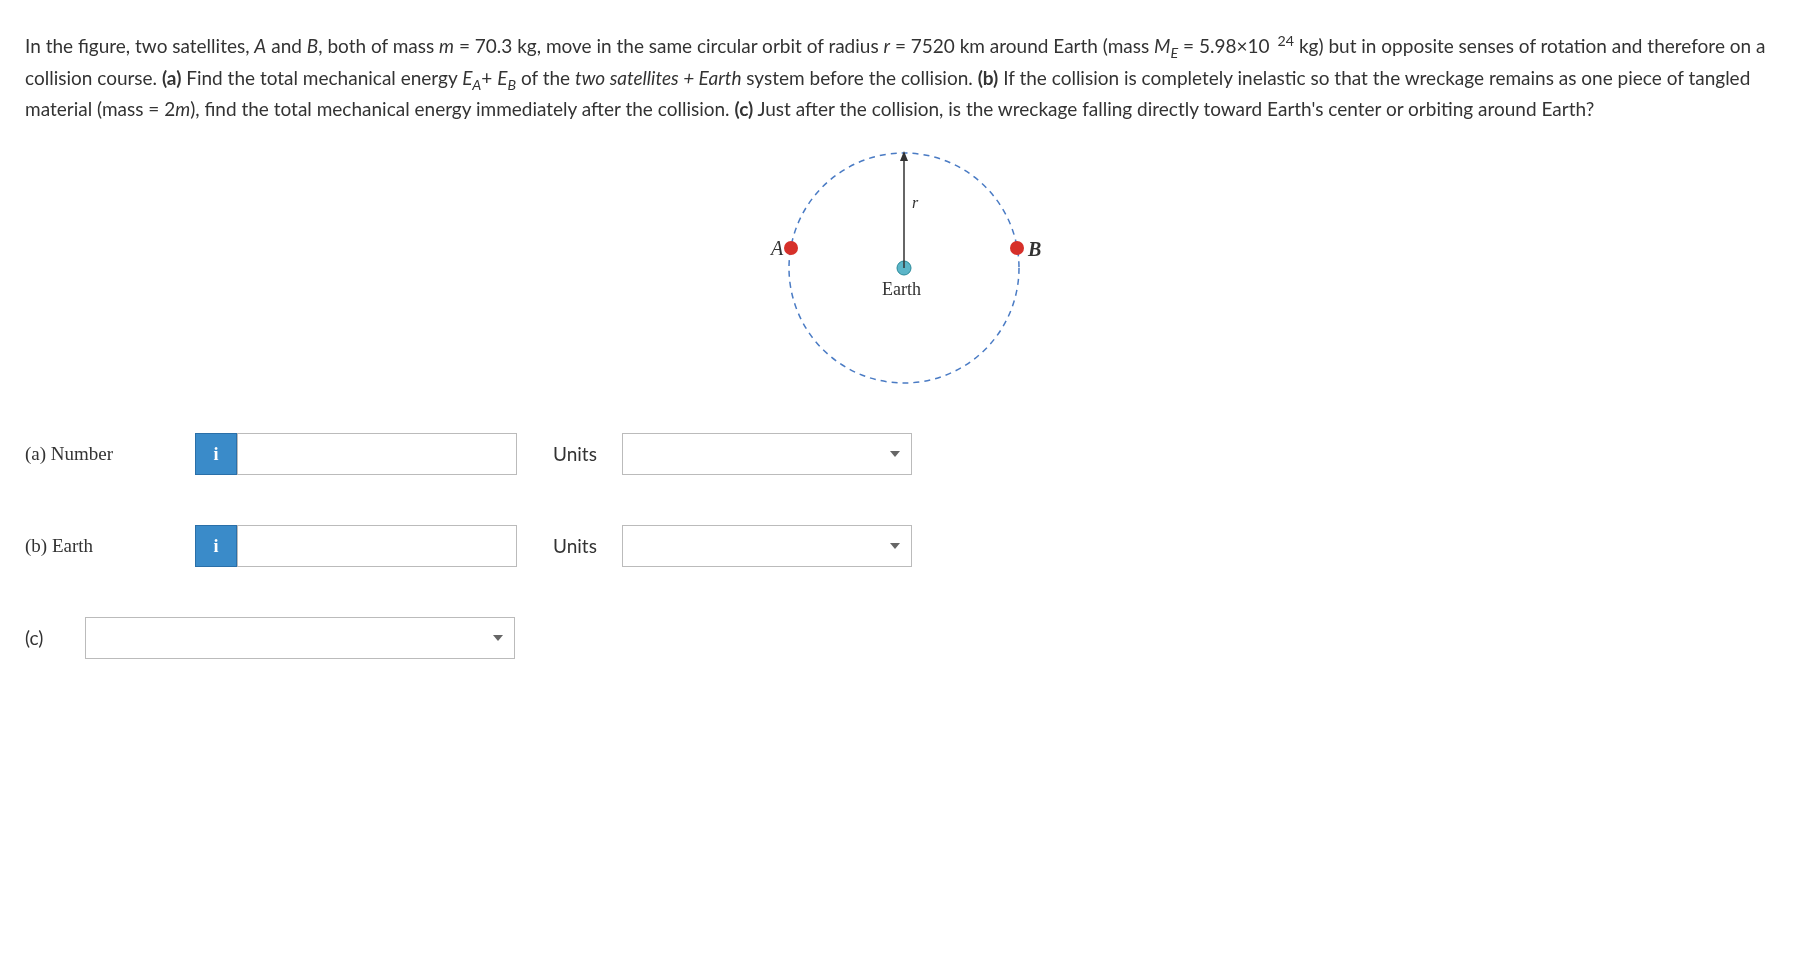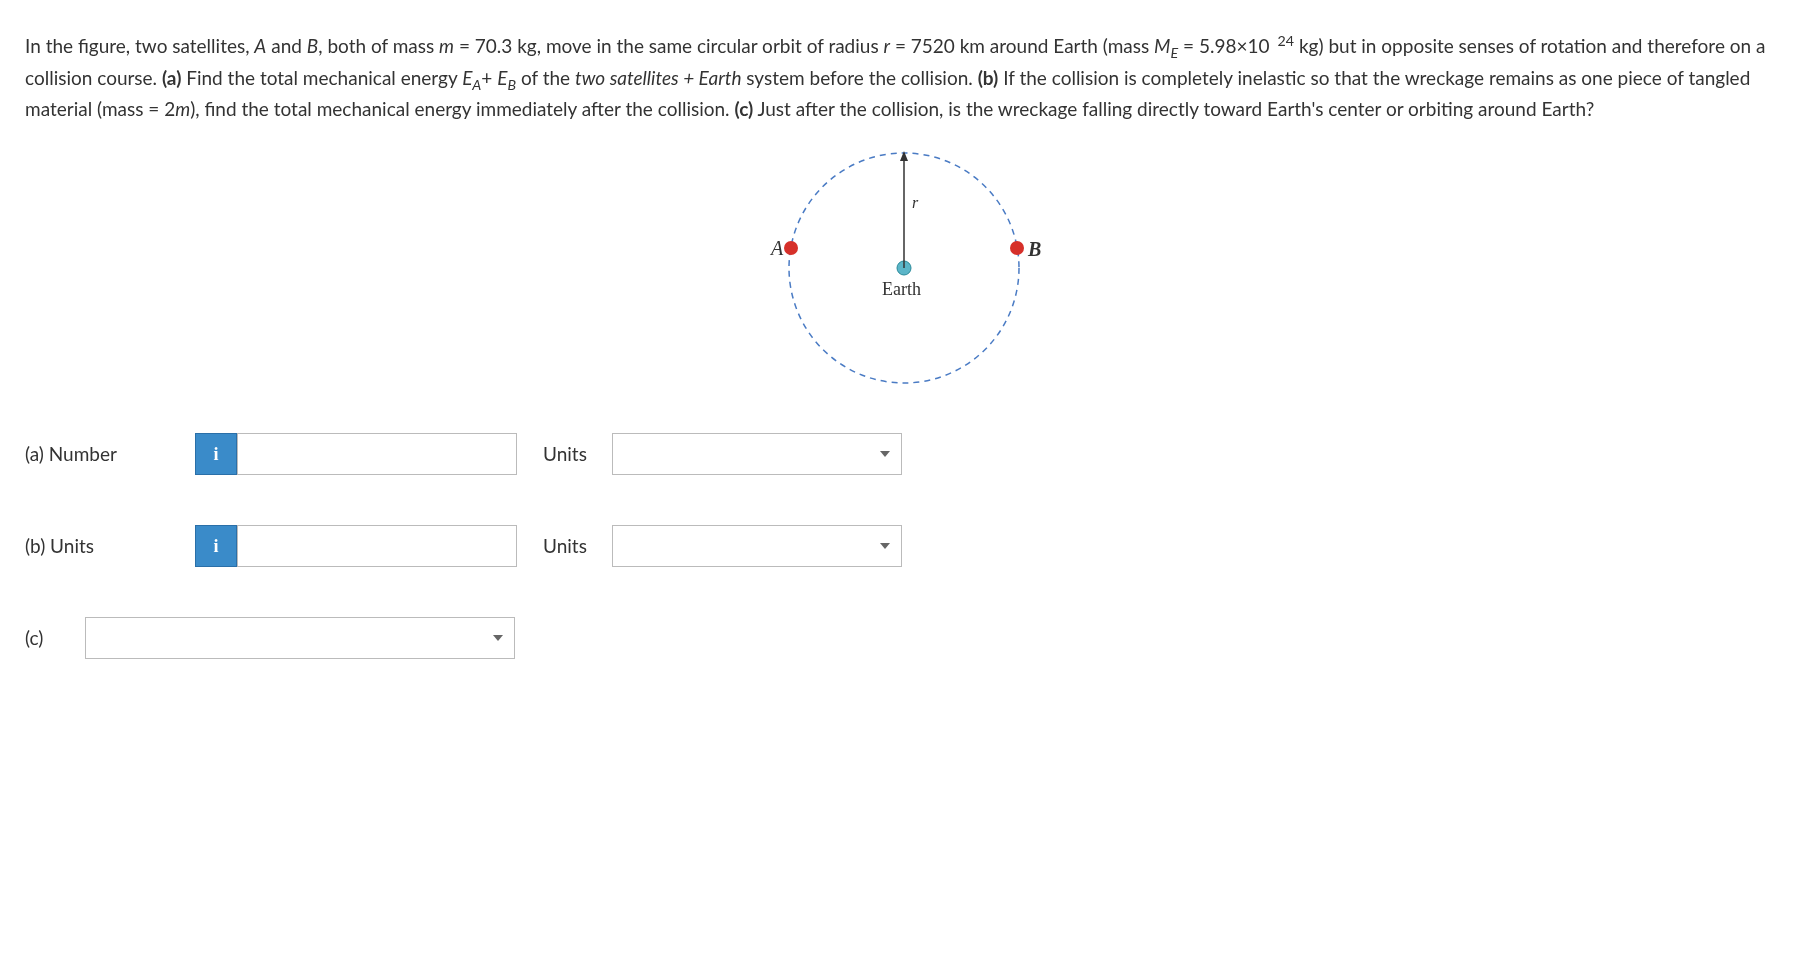--- a/index.html
+++ b/index.html
@@ -43,20 +43,21 @@
     }
     .answer-row {
       display: flex;
       align-items: center;
       margin-bottom: 50px;
       gap: 20px;
     }
     .row-label {
       width: 150px;
       font-size: 19px;
+      font-family: Liberation Serif, serif;
     }
     .info-box {
       width: 42px;
       height: 42px;
       background: #3a8bc9;
       color: white;
       display: flex;
       align-items: center;
       justify-content: center;
       font-weight: bold;
@@ -67,21 +68,21 @@
     .number-input {
       width: 280px;
       height: 42px;
       border: 1px solid #bbb;
       padding: 0 10px;
       font-size: 16px;
       margin-left: -20px;
     }
     .units-label {
       font-size: 19px;
-      margin-left: 6px;
+      margin-left: 16px;
       margin-right: 5px;
     }
     .units-select {
       width: 290px;
       height: 42px;
       border: 1px solid #bbb;
       padding: 0 10px;
       font-size: 16px;
       background: white;
       appearance: none;
@@ -157,21 +158,21 @@
   <span class="row-label">(a)   Number</span>
   <div class="info-box">i</div>
   <input type="text" class="number-input" value="" style="">
   <span class="units-label">Units</span>
   <div class="select-wrapper">
     <select class="units-select"></select>
   </div>
 </div>
 
 <div class="answer-row">
-  <span class="row-label">(b)   Units</span>
+  <span class="row-label">(b)   Earth</span>
   <div class="info-box">i</div>
   <input type="text" class="number-input" value="" style="">
   <span class="units-label">Units</span>
   <div class="select-wrapper">
     <select class="units-select"></select>
   </div>
 </div>
 
 <div class="c-row">
   <span class="c-label">(c)</span>

